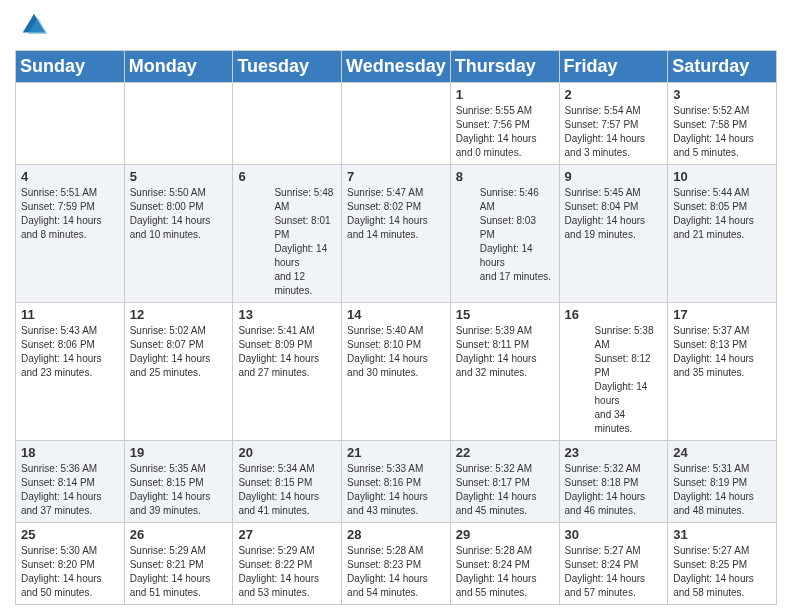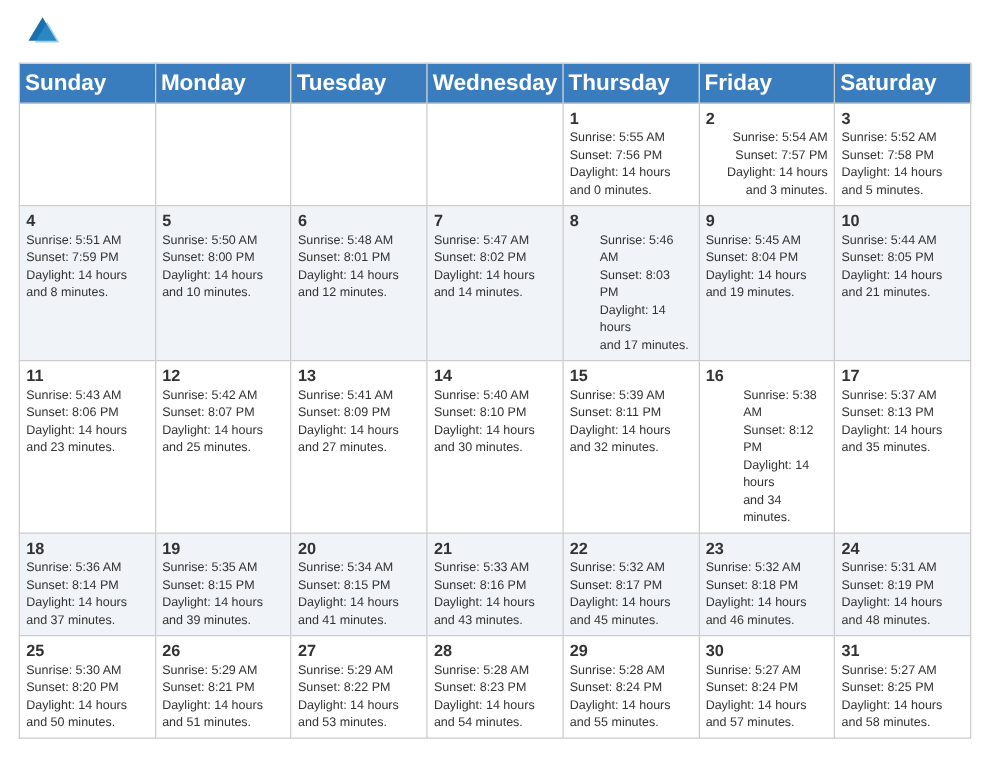--- a/index.html
+++ b/index.html
@@ -136,21 +136,21 @@
         <td class="empty"></td>
         <td>
           <span class="day-num">1</span>
           <div class="day-info" style="white-space: pre-line;">Sunrise: 5:55 AM
 Sunset: 7:56 PM
 Daylight: 14 hours
 and 0 minutes.</div>
         </td>
         <td>
           <span class="day-num">2</span>
-          <div class="day-info" style="white-space: pre-line; text-align: right;">Sunrise: 5:54 AM
+          <div class="day-info" style="white-space: pre-line;">Sunrise: 5:54 AM
 Sunset: 7:57 PM
 Daylight: 14 hours
 and 3 minutes.</div>
         </td>
         <td>
           <span class="day-num">3</span>
           <div class="day-info" style="white-space: pre-line;">Sunrise: 5:52 AM
 Sunset: 7:58 PM
 Daylight: 14 hours
 and 5 minutes.</div>
@@ -166,21 +166,21 @@
         </td>
         <td>
           <span class="day-num">5</span>
           <div class="day-info" style="white-space: pre-line;">Sunrise: 5:50 AM
 Sunset: 8:00 PM
 Daylight: 14 hours
 and 10 minutes.</div>
         </td>
         <td>
           <span class="day-num">6</span>
-          <div class="day-info" style="white-space: pre-line;">Sunrise: 5:48 AM
+          <div class="day-info" style="white-space: pre-line; margin-left: 36px;">Sunrise: 5:48 AM
 Sunset: 8:01 PM
 Daylight: 14 hours
 and 12 minutes.</div>
         </td>
         <td>
           <span class="day-num">7</span>
           <div class="day-info" style="white-space: pre-line;">Sunrise: 5:47 AM
 Sunset: 8:02 PM
 Daylight: 14 hours
 and 14 minutes.</div>
@@ -210,21 +210,21 @@
       <tr>
         <td>
           <span class="day-num">11</span>
           <div class="day-info" style="white-space: pre-line;">Sunrise: 5:43 AM
 Sunset: 8:06 PM
 Daylight: 14 hours
 and 23 minutes.</div>
         </td>
         <td>
           <span class="day-num">12</span>
-          <div class="day-info" style="white-space: pre-line;">Sunrise: 5:42 AM
+          <div class="day-info" style="white-space: pre-line;">Sunrise: 5:02 AM
 Sunset: 8:07 PM
 Daylight: 14 hours
 and 25 minutes.</div>
         </td>
         <td>
           <span class="day-num">13</span>
           <div class="day-info" style="white-space: pre-line;">Sunrise: 5:41 AM
 Sunset: 8:09 PM
 Daylight: 14 hours
 and 27 minutes.</div>

